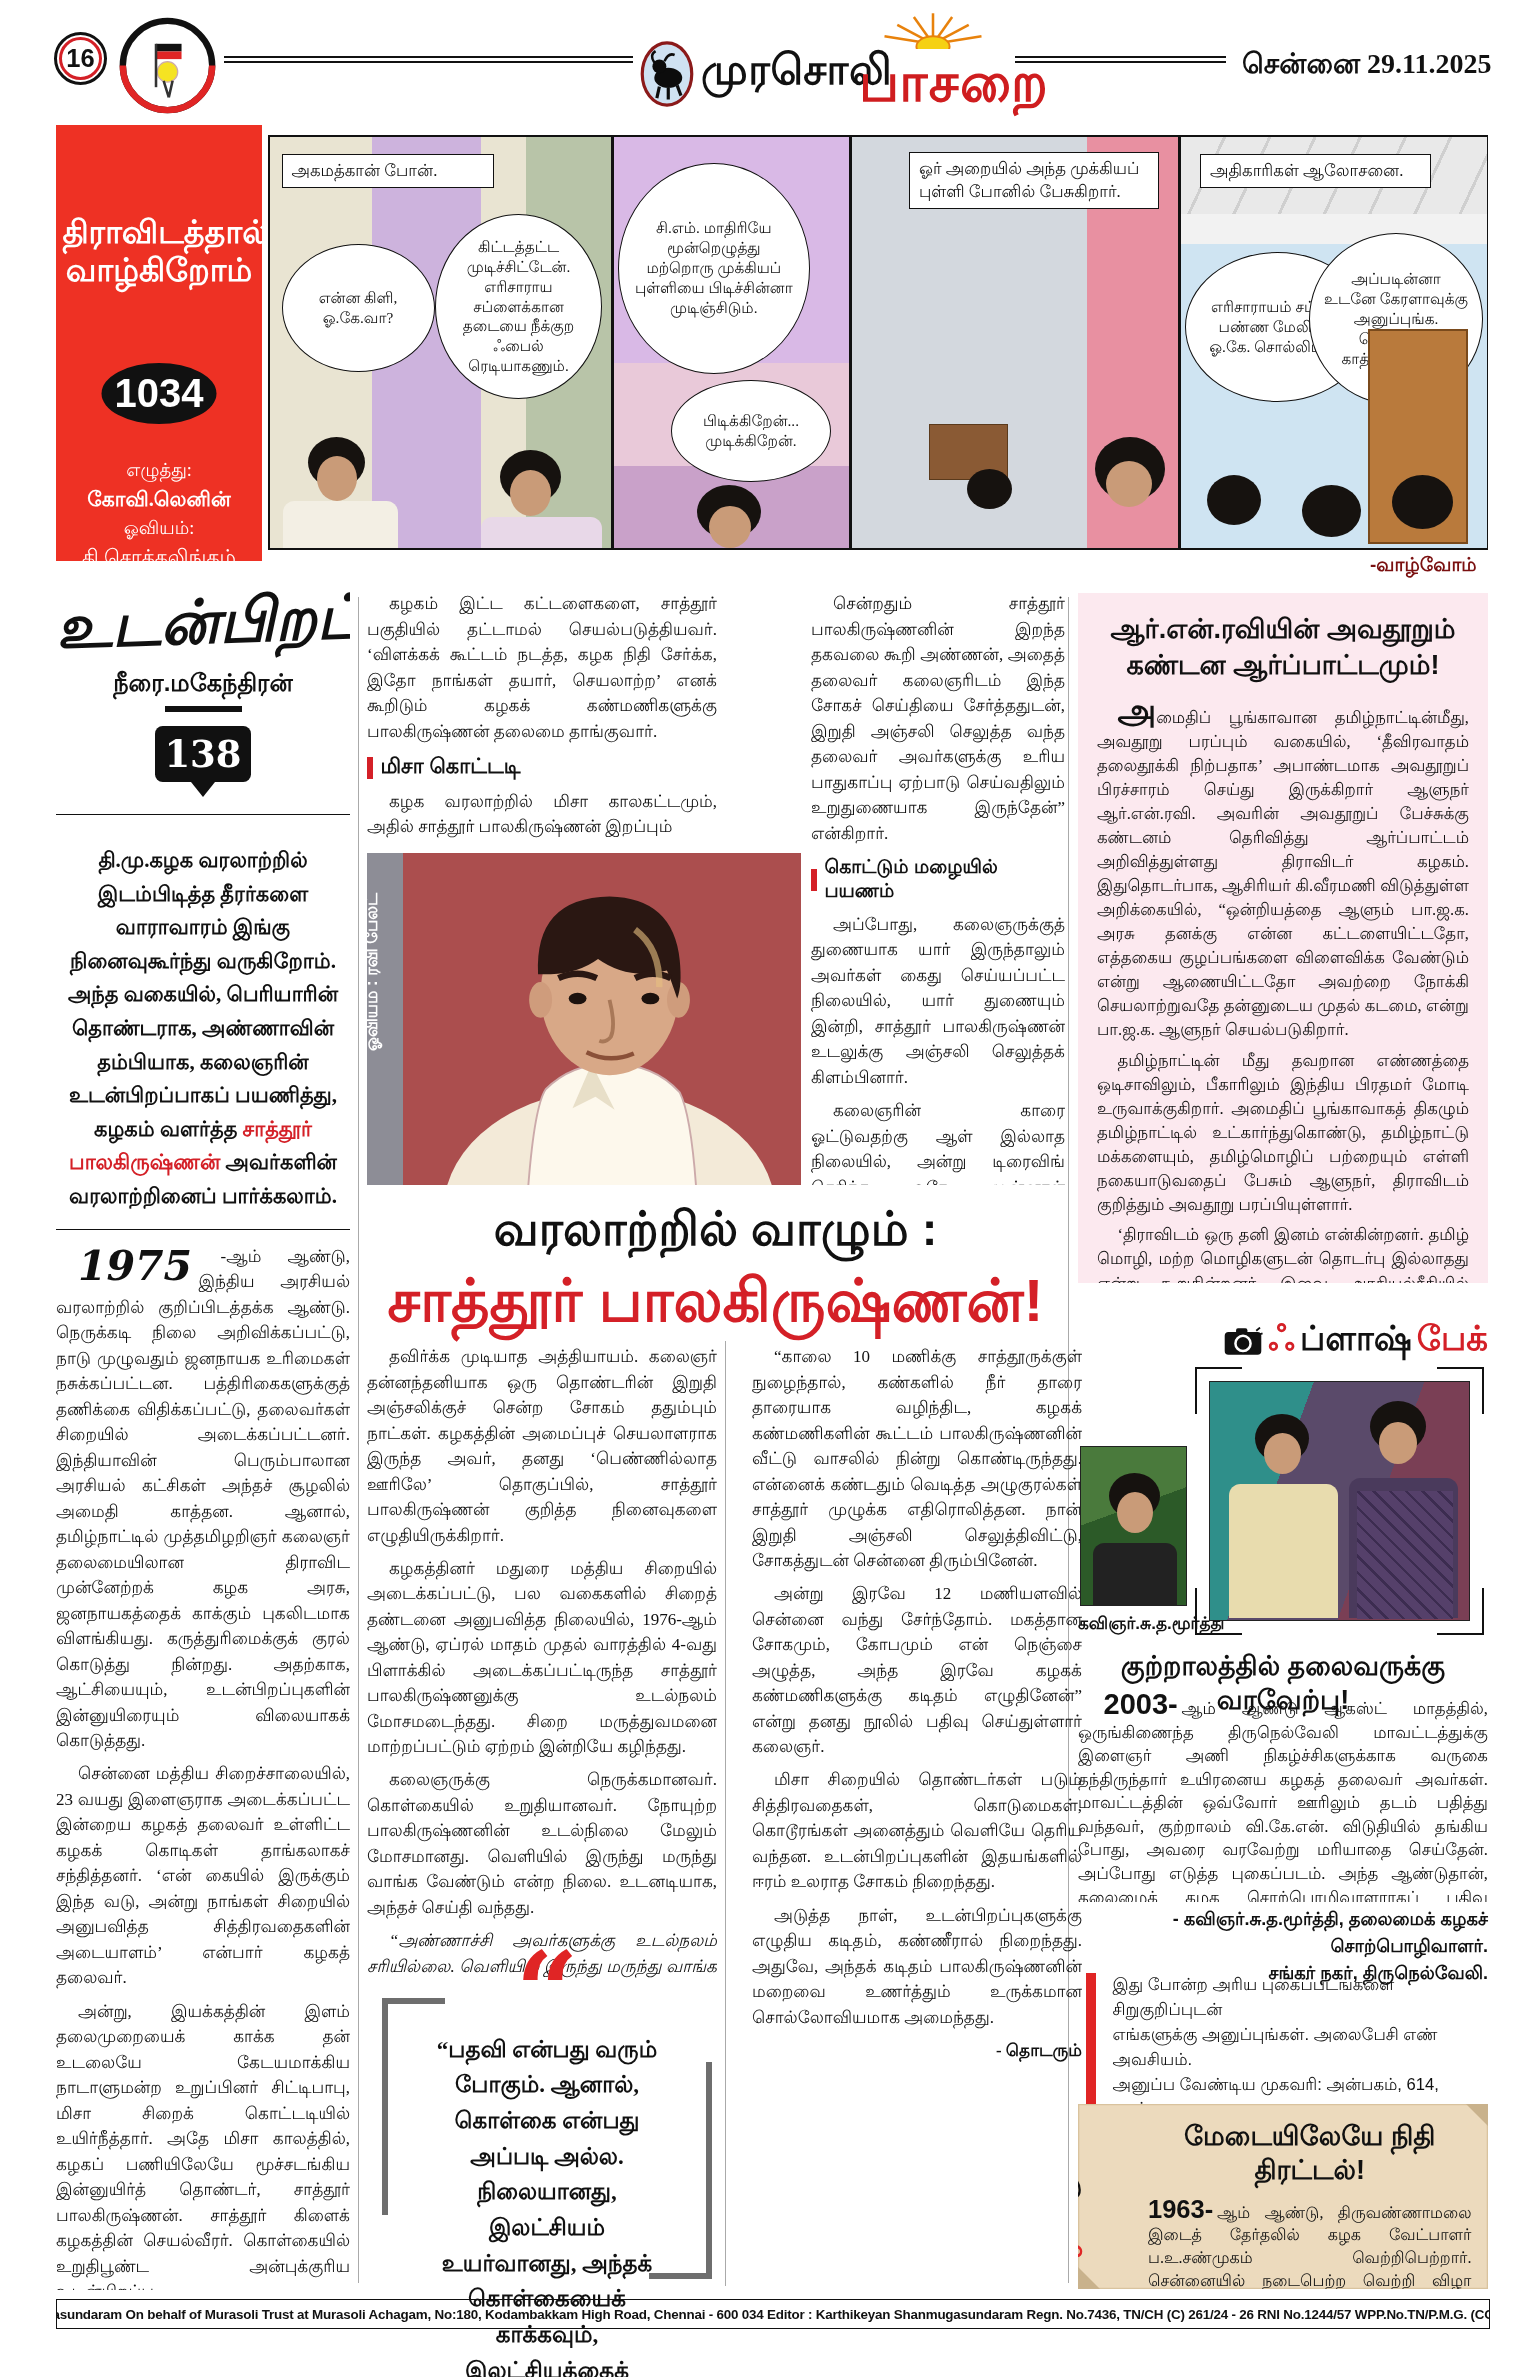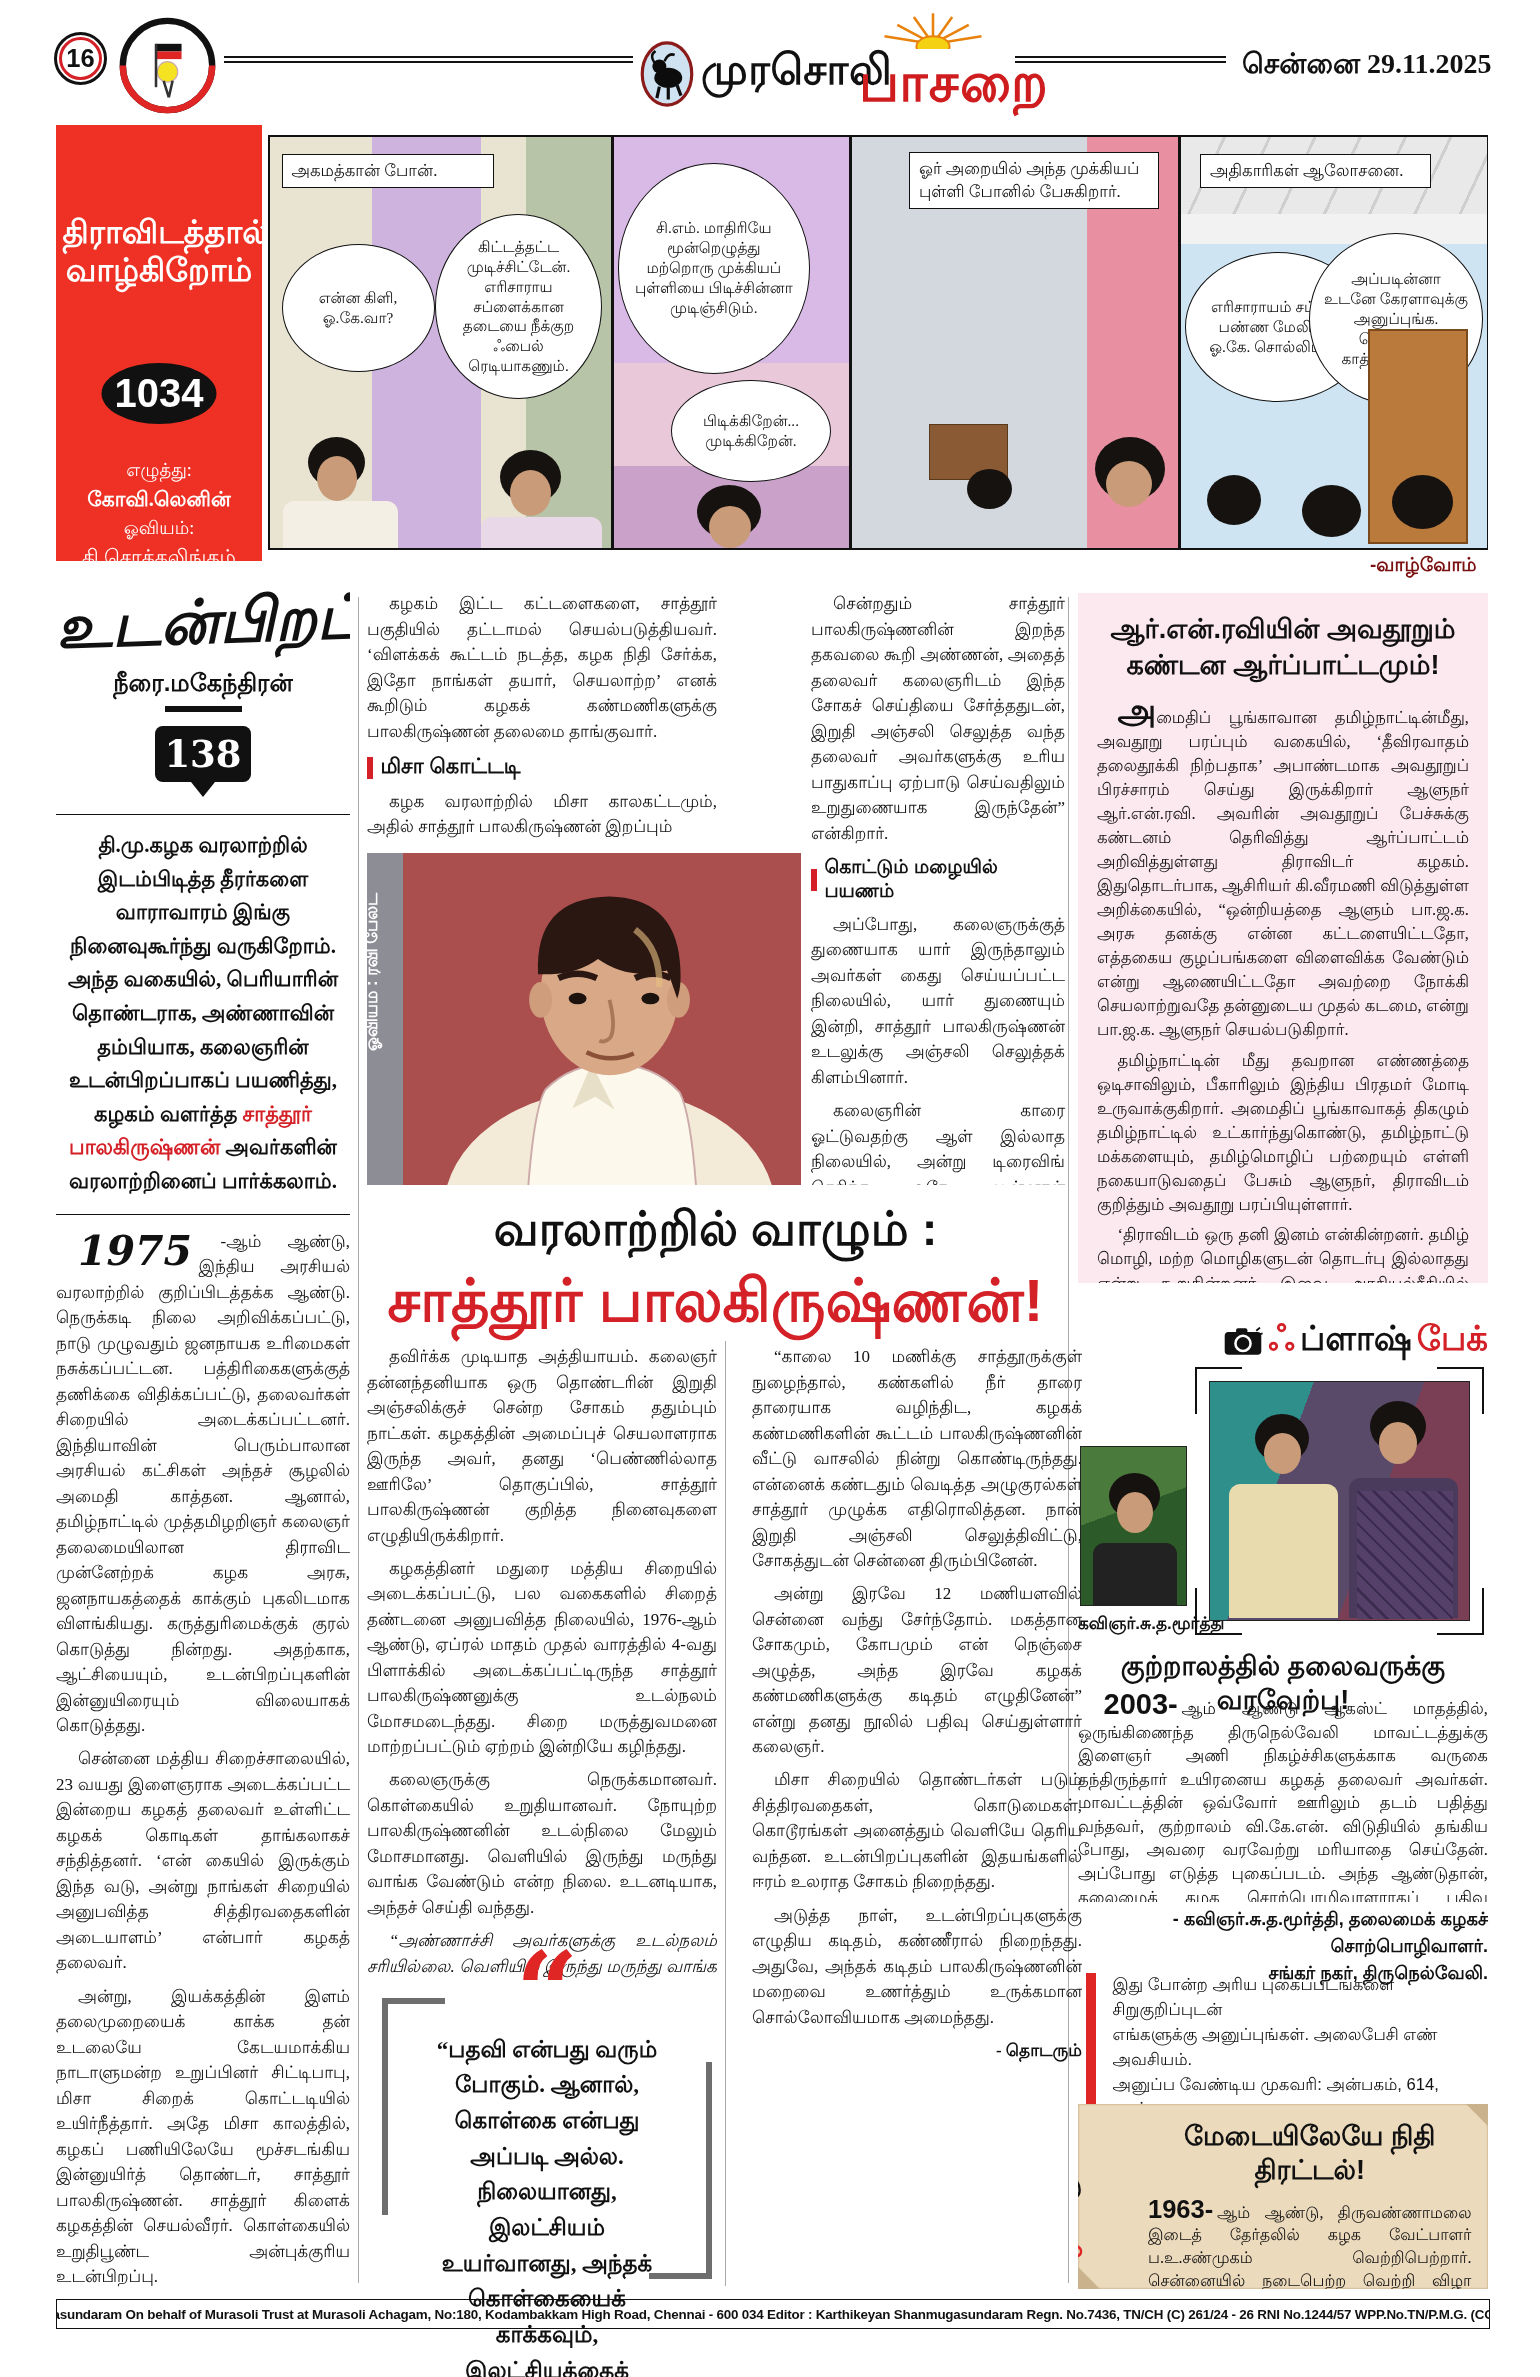--- a/index.html
+++ b/index.html
@@ -54,21 +54,21 @@
   
   .series-title{font:bold italic 61px/1 "DejaVu Serif",serif;transform:rotate(-2deg);
         text-align:center;}
   .author{font:bold 24px "Liberation Sans",sans-serif;text-align:center;}
   .authbar{width:77px;height:6.4px;background:#111;margin:6.4px auto 0;}
   .badge{width:96px;height:56px;background:#111;border-radius:7.7px;margin:14px auto 0;
         display:flex;align-items:center;justify-content:center;color:#fff;
         font:bold 37px "DejaVu Serif",serif;}
   .badge-pt{width:0;height:0;border-left:12.8px solid transparent;border-right:12.8px solid transparent;
         border-top:15.3px solid #111;margin:0 auto;}
-  .intro{font:600 21px/1.6 "Liberation Serif",serif;text-align:center;margin-top:14px;}
+  .intro{font:600 21px/1.6 "Liberation Serif",serif;text-align:center;margin-top:29px;}
   .intro .redname{color:var(--red);font-weight:bold;}
   .hrule{border-top:1.9px solid #111;}
   
   .hl1{font:bold 47px "Liberation Sans",sans-serif;text-align:center;}
   .hl2{font:bold 59px "Liberation Sans",sans-serif;color:var(--red);text-align:center;margin-top:5.1px;}
   
   .portrait{background:#b05050;overflow:hidden;}
   .pstrip{position:absolute;left:0;top:0;bottom:0;width:36px;background:#8d8d96;}
   .pcred{position:absolute;left:-5.1px;top:198px;transform:rotate(-90deg);transform-origin:left top;
         color:#fff;font:bold 16.6px "Liberation Sans",sans-serif;white-space:nowrap;}

